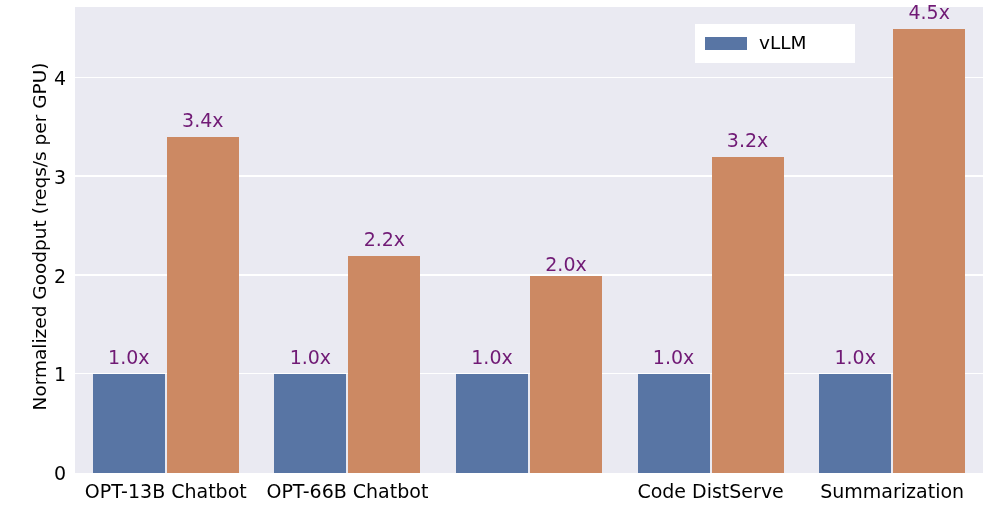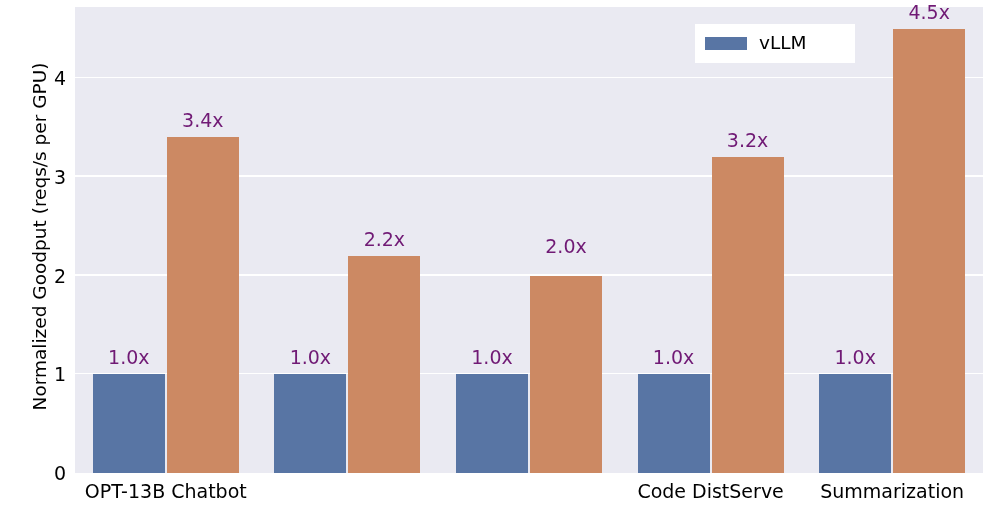--- a/index.html
+++ b/index.html
@@ -168,33 +168,34 @@
       <div class="barlabel" style="left: 53.8px; bottom: 104.729px;">1.0x</div>
       <div class="bar distserve" style="left: 91.8px; width: 72px; height: 335.678px; background: rgb(204, 137, 99);"></div>
       <div class="barlabel" style="left: 127.8px; bottom: 341.678px; margin-top: 40px;">3.4x</div>
       <div class="bar vllm" style="left: 199.4px; width: 72px; height: 98.7288px; background: rgb(88, 117, 164);"></div>
       <div class="barlabel" style="left: 235.4px; bottom: 104.729px;">1.0x</div>
       <div class="bar distserve" style="left: 273.4px; width: 72px; height: 217.203px; background: rgb(204, 137, 99);"></div>
       <div class="barlabel" style="left: 309.4px; bottom: 223.203px;">2.2x</div>
       <div class="bar vllm" style="left: 381px; width: 72px; height: 98.7288px; background: rgb(88, 117, 164);"></div>
       <div class="barlabel" style="left: 417px; bottom: 104.729px;">1.0x</div>
       <div class="bar distserve" style="left: 455px; width: 72px; height: 197.458px; background: rgb(204, 137, 99);"></div>
-      <div class="barlabel" style="left: 491px; bottom: 216px; text-align: center;">2.0x</div>
+      <div class="barlabel" style="left: 491px; bottom: 198px; text-align: center;">2.0x</div>
       <div class="bar vllm" style="left: 562.6px; width: 72px; height: 98.7288px; background: rgb(88, 117, 164);"></div>
       <div class="barlabel" style="left: 598.6px; bottom: 104.729px;">1.0x</div>
       <div class="bar distserve" style="left: 636.6px; width: 72px; height: 315.932px; background: rgb(204, 137, 99);"></div>
       <div class="barlabel" style="left: 672.6px; bottom: 321.932px;">3.2x</div>
       <div class="bar vllm" style="left: 744.2px; width: 72px; height: 98.7288px; background: rgb(88, 117, 164);"></div>
       <div class="barlabel" style="left: 780.2px; bottom: 104.729px;">1.0x</div>
       <div class="bar distserve" style="left: 818.2px; width: 72px; height: 444.28px; background: rgb(204, 137, 99);"></div>
       <div class="barlabel" style="left: 854.2px; bottom: 450.28px;">4.5x</div>
     </div>
 
   <div id="xticks">
       <div class="xtick" style="left: 90.8px;">OPT-13B Chatbot</div>
+      <div class="xtick" style="left: 272.4px;">OPT-66B Chatbot</div>
       <div class="xtick" style="left: 635.6px;">Code DistServe</div>
       <div class="xtick" style="left: 817.2px;">Summarization</div>
     </div>
 
   <div id="legend">
       <div class="legend-row">
         <span class="legend-swatch" style="background: rgb(88, 117, 164);"></span>
         <span class="legend-text">vLLM</span>
       </div>
     </div>

